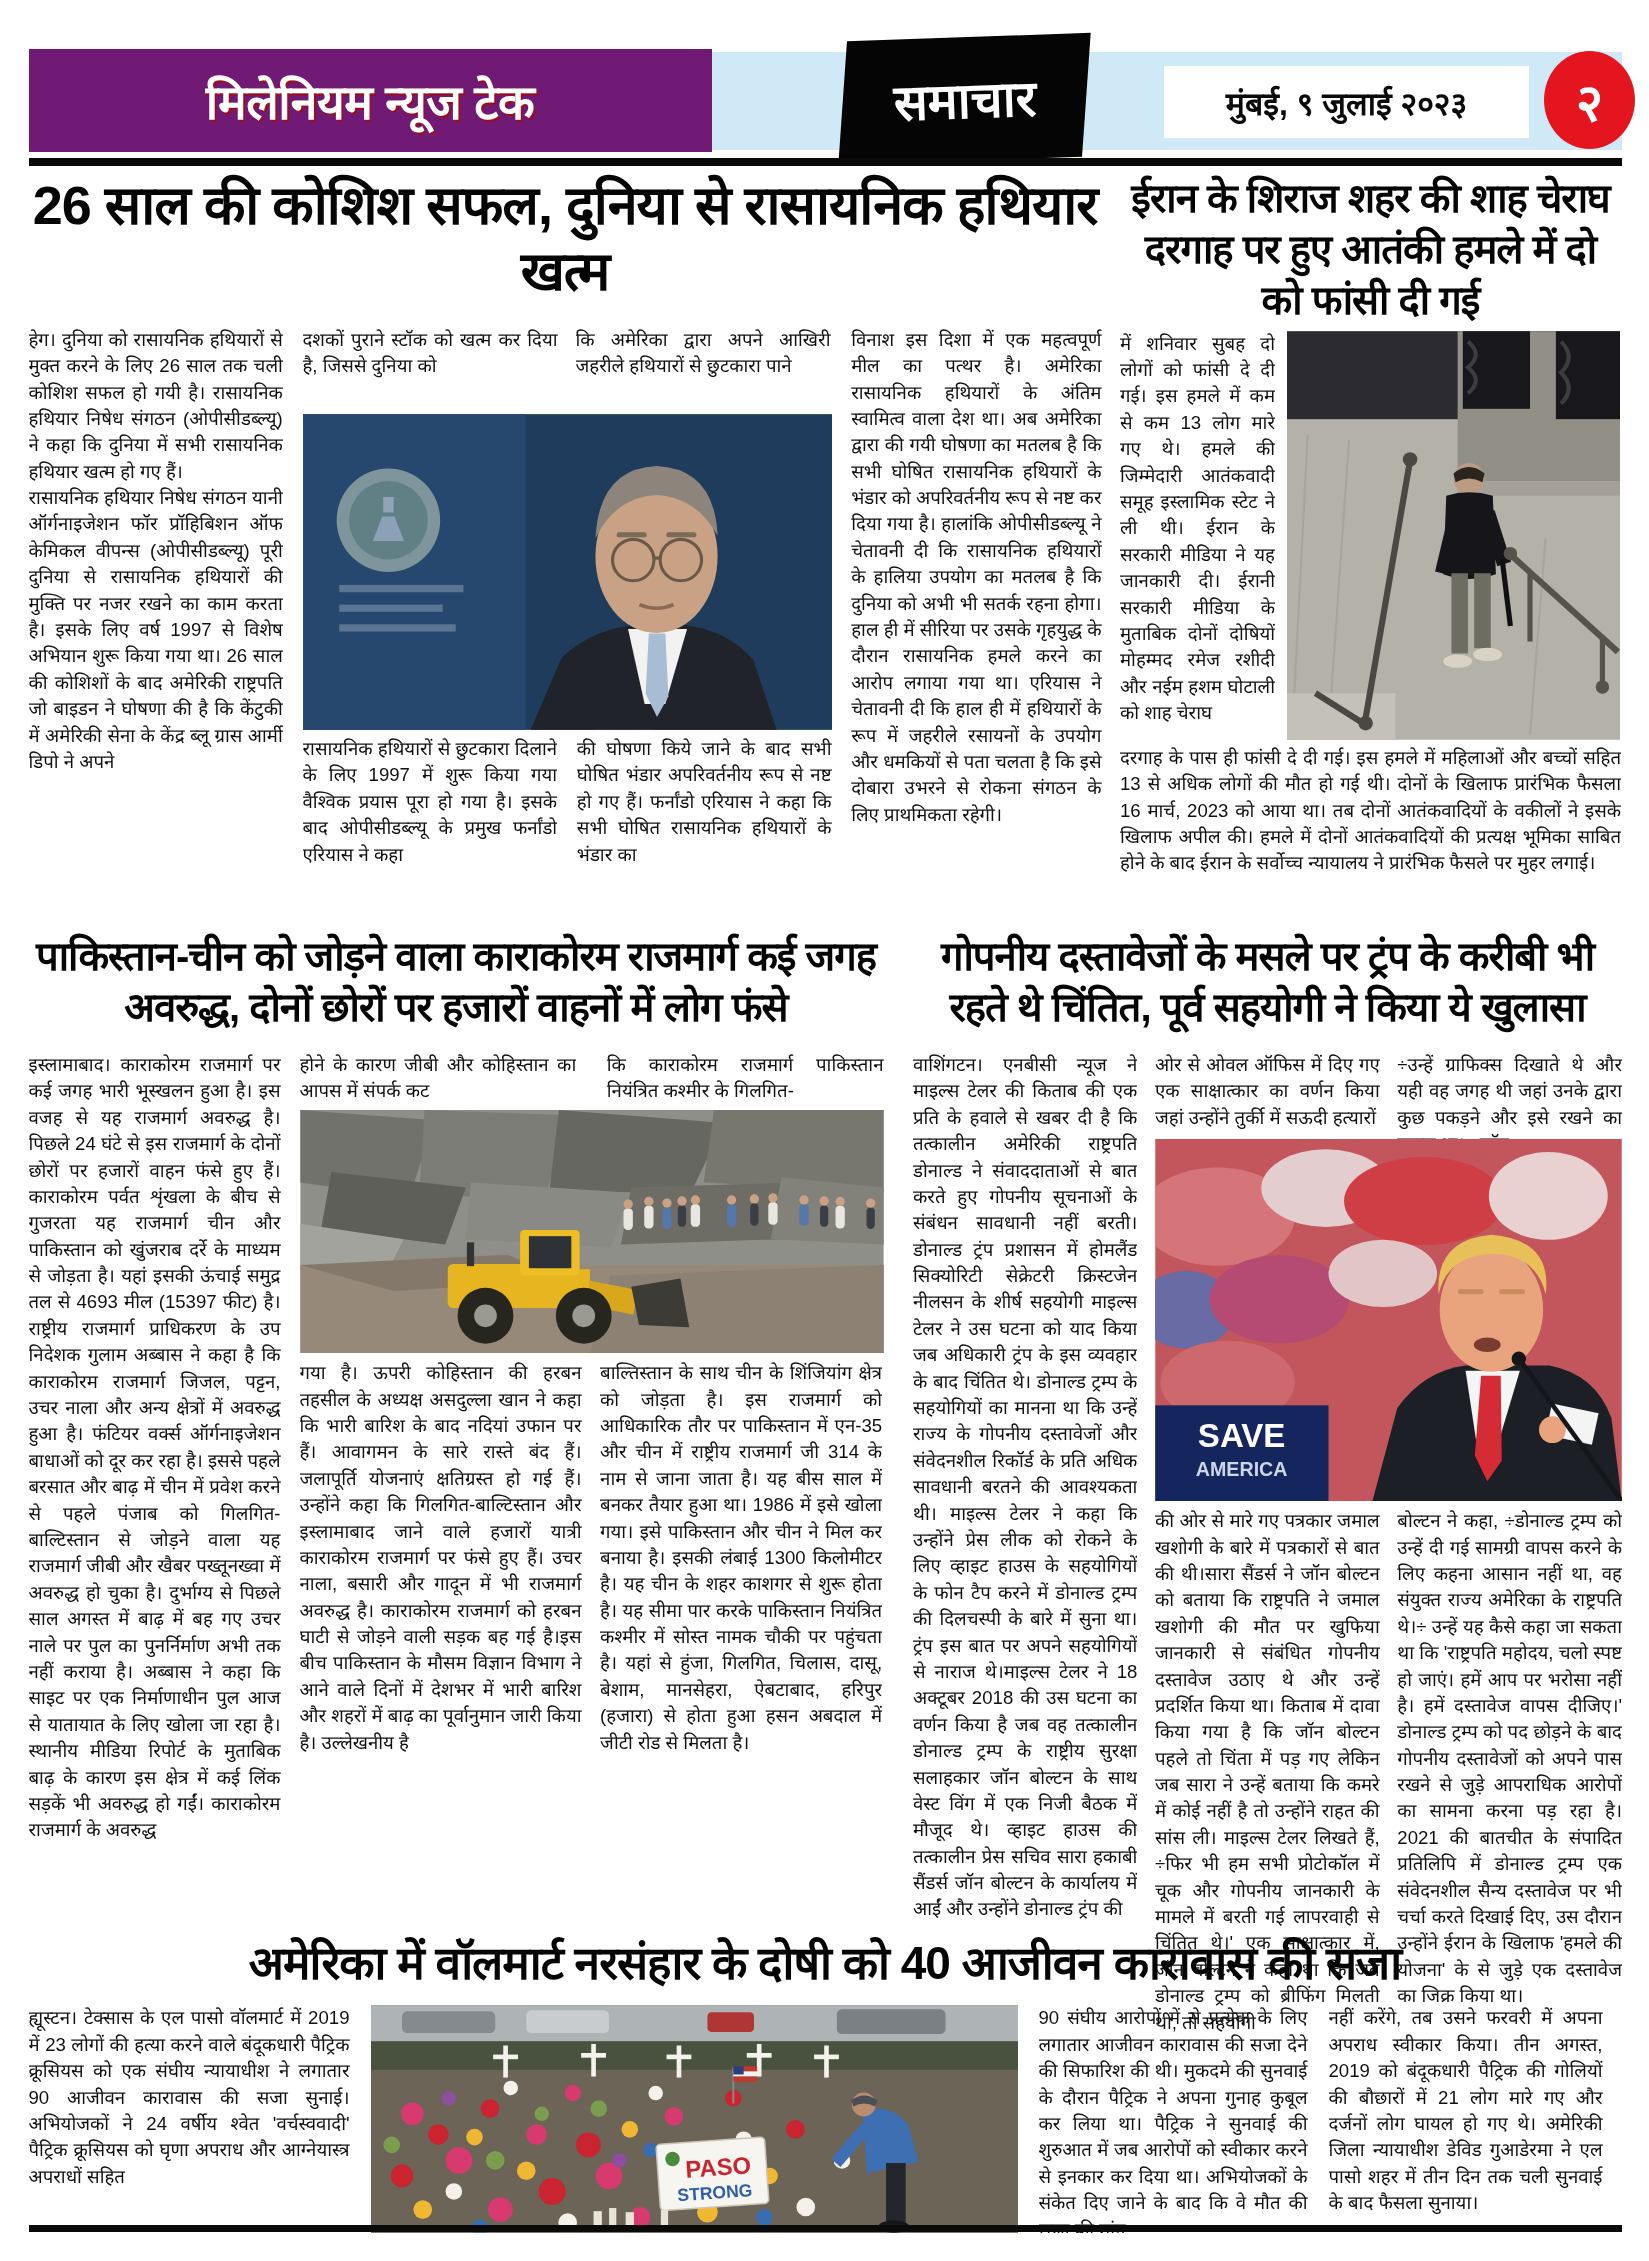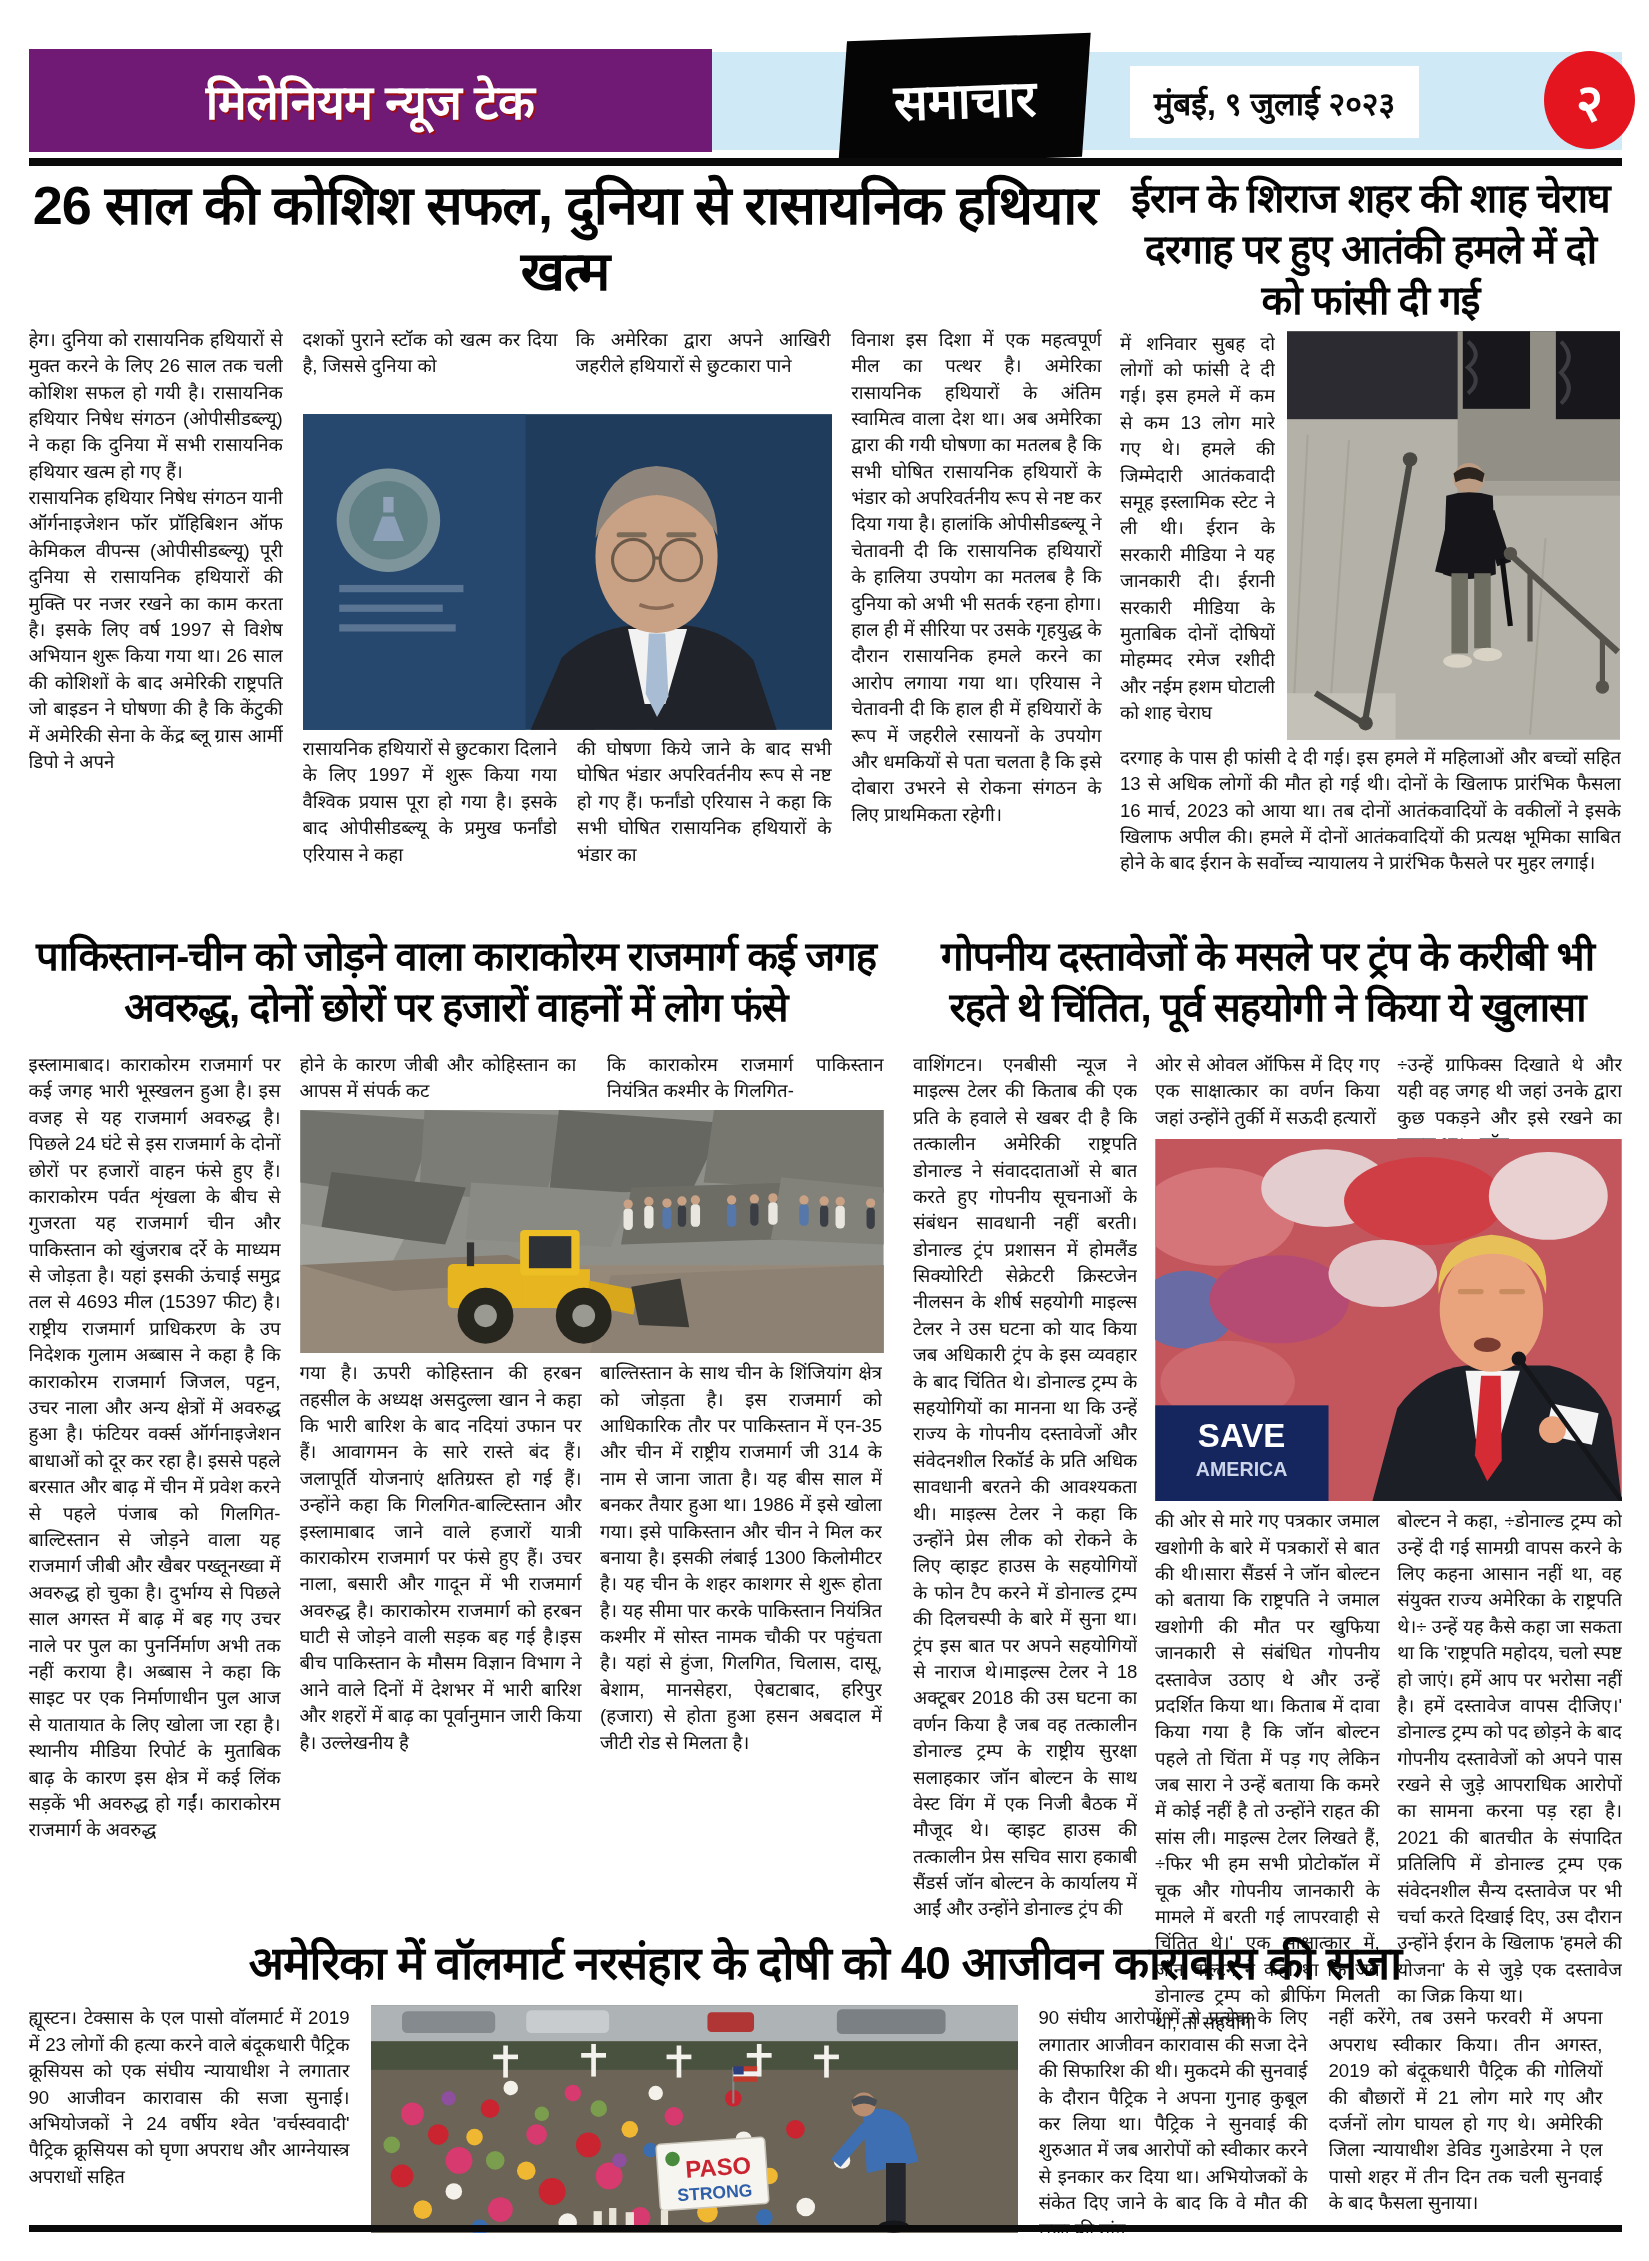--- a/index.html
+++ b/index.html
@@ -37,21 +37,21 @@
 <div class="abs band" style="left:28.5px;top:52px;width:1593px;height:98px;"></div>
 
 <div class="abs brand-box" style="left:28.5px;top:49px;width:683px;height:103px;">
   <span>मिलेनियम न्यूज टेक</span>
 </div>
 
 <div class="abs samachar-box" style="left:843px;top:37px;width:243px;height:124px;">
   <span>समाचार</span>
 </div>
 
-<div class="abs date-box" style="left:1130px;top:66px;width:289px;height:72px;">
+<div class="abs date-box" style="left:1164px;top:66px;width:365px;height:72px;">
   <span>मुंबई, ९ जुलाई २०२३</span>
 </div>
 
 <div class="abs page-circle" style="left:1544px;top:51px;width:91px;height:98px;">
   <span>२</span>
 </div>
 
 <div class="abs rule" style="left:28.5px;top:158px;width:1593px;height:8.3px;"></div>
 
 <div class="abs" style="left:28.5px;top:173px;width:1073px;">

